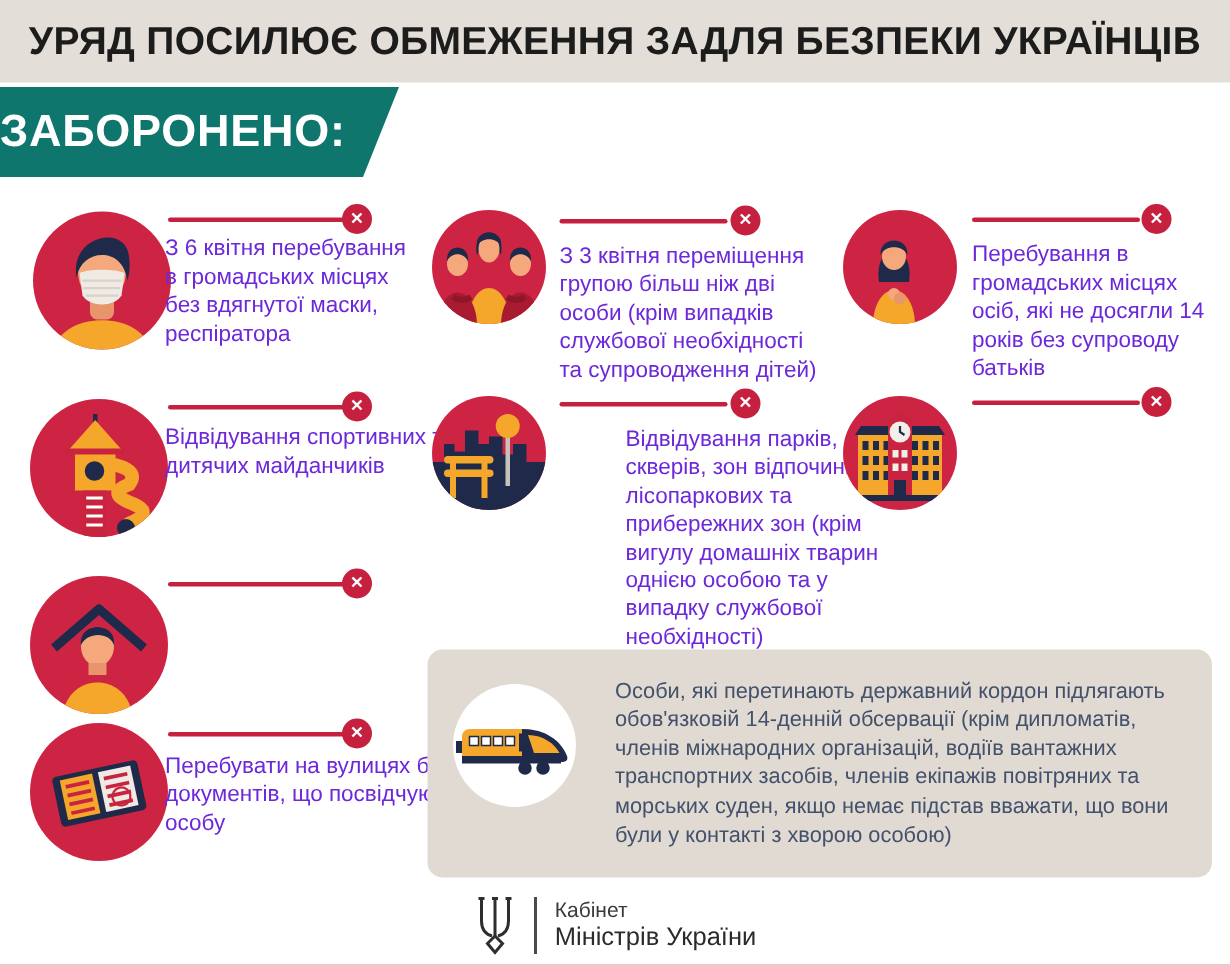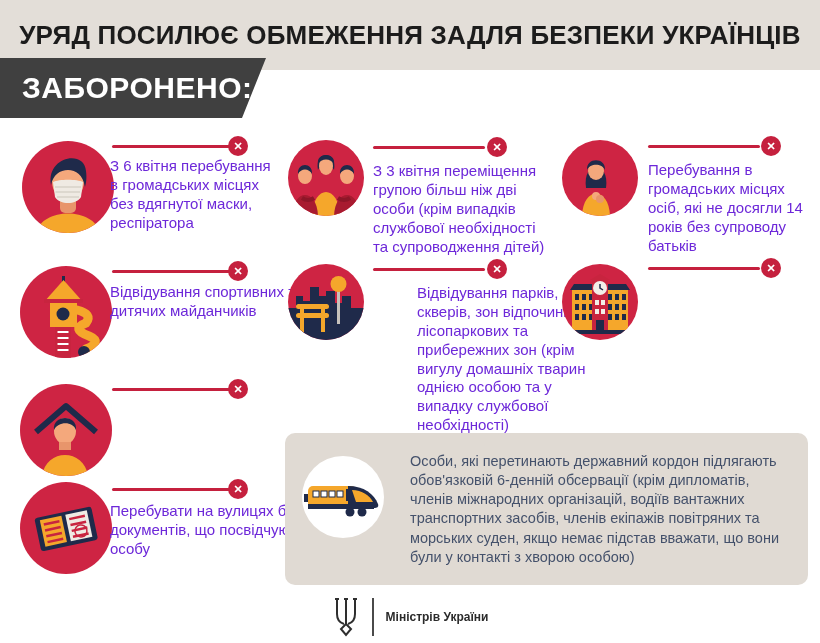--- a/index.html
+++ b/index.html
@@ -3,31 +3,31 @@
 <meta charset="utf-8">
 <style>
   * { margin:0; padding:0; box-sizing:border-box; }
   body { font-family:"Liberation Sans", sans-serif; background:#888; }
   #poster {
     position:relative; width:820px; height:643px; background:#ffffff;
     overflow:hidden; margin:0 auto;
   }
   
   .title-strip {
-    position:absolute; left:0; top:0; width:820px; height:70px;
+    position:absolute; left:0; top:0; width:820px; height:55px;
     background:#E3DED8; display:flex; align-items:center; justify-content:center;
   }
   .title-strip h1 {
     font-size:26px; font-weight:bold; color:#1c1c1c; letter-spacing:0.2px; white-space:nowrap;
   }
   .banner {
     position:absolute; left:0; top:58px; width:266px; height:60px;
-    background:#404040; color:#fff;
+    background:#0f766e; color:#fff;
     clip-path:polygon(0 0, 100% 0, calc(100% - 24px) 100%, 0 100%);
-    display:flex; align-items:center; padding-left:22px;
+    display:flex; align-items:center; 
     font-size:30px; font-weight:bold; letter-spacing:0.5px;
   }
   
   .circle {
     position:absolute; border-radius:50%; background:#CE2443; overflow:hidden;
   }
   .circle svg { position:absolute; left:0; top:0; width:100%; height:100%; }
   .circle-lg { width:92px; height:92px; }
   .circle-sm { width:76px; height:76px; }
   .conn { position:absolute; height:3px; background:#C5203E; border-radius:2px; }
@@ -61,21 +61,21 @@
   .obs-text {
     position:absolute; left:410px; top:452px; width:384px;
     color:#44516B; font-size:14.5px; line-height:1.32;
   }
   
   .footer-logo { position:absolute; left:0; top:590px; width:820px; height:53px;
     display:flex; align-items:center; justify-content:center; gap:12px; }
   .trident { width:28px; height:40px; }
   .footer-divider { width:2px; height:38px; background:#4a4a4a; }
   .org-name .l1 { font-size:14px; color:#3b3b3b; }
-  .org-name .l2 { font-size:12px; font-weight:bold; color:#2b2b2b; margin-top:1px; }
+  .org-name .l2 { font-size:17px; font-weight:normal; color:#2b2b2b; margin-top:1px; }
 </style>
 </head>
 <body>
 
 <div id="poster">
 
   <div class="title-strip">
     <h1>УРЯД ПОСИЛЮЄ ОБМЕЖЕННЯ ЗАДЛЯ БЕЗПЕКИ УКРАЇНЦІВ</h1>
   </div>
   <div class="banner">
@@ -243,31 +243,32 @@
         <rect x="27" y="35" width="6" height="6"></rect>
           <rect x="35" y="35" width="6" height="6"></rect>
       </g>
       <rect x="44" y="33" width="5" height="12" fill="#1F2A4A"></rect>
       <rect x="6" y="48" width="66" height="5" fill="#1F2A4A"></rect>
       <circle cx="48" cy="56" r="4.5" fill="#1F2A4A"></circle>
       <circle cx="60" cy="56" r="4.5" fill="#1F2A4A"></circle>
       <rect x="2" y="38" width="4" height="8" fill="#1F2A4A"></rect>
     </svg>
   </div>
-  <div class="obs-text">Особи, які перетинають державний кордон підлягають обов'язковій 6-денній обсервації (крім дипломатів, членів міжнародних організацій, водіїв вантажних транспортних засобів, членів екіпажів повітряних та морських суден, якщо немає підстав вважати, що вони були у контакті з хворою особою)</div>
+  <div class="obs-text">Особи, які перетинають державний кордон підлягають обов'язковій 14-денній обсервації (крім дипломатів, членів міжнародних організацій, водіїв вантажних транспортних засобів, членів екіпажів повітряних та морських суден, якщо немає підстав вважати, що вони були у контакті з хворою особою)</div>
 
   <div class="footer-logo">
     <svg class="trident" viewBox="0 0 28 40">
       <g fill="none" stroke="#2e2e2e" stroke-width="2">
         <path d="M5 2 v15 q0 8 7 10"></path>
         <path d="M23 2 v15 q0 8 -7 10"></path>
         <path d="M14 2 v26"></path>
         <path d="M3 2 h4 M21 2 h4 M12 2 h4"></path>
         <path d="M14 27 l-5 5 5 6 5 -6 z"></path>
       </g>
     </svg>
     <div class="footer-divider"></div>
     <div class="org-name">
+      <div class="l1">Кабінет</div>
       <div class="l2">Міністрів України</div>
     </div>
   </div>
 
 </div>
 
 </body></html>

